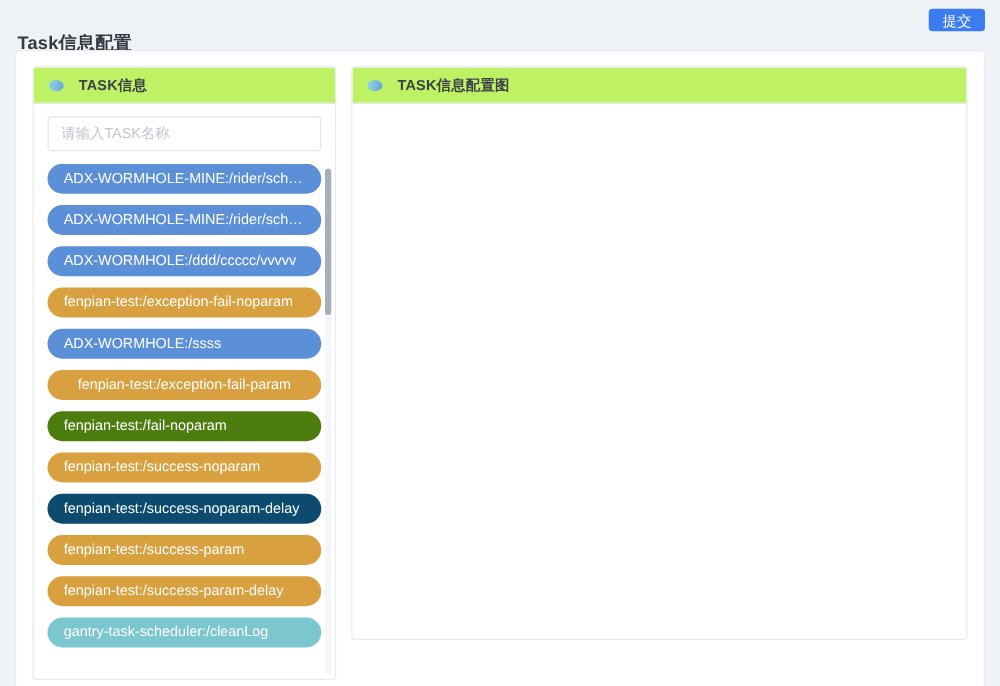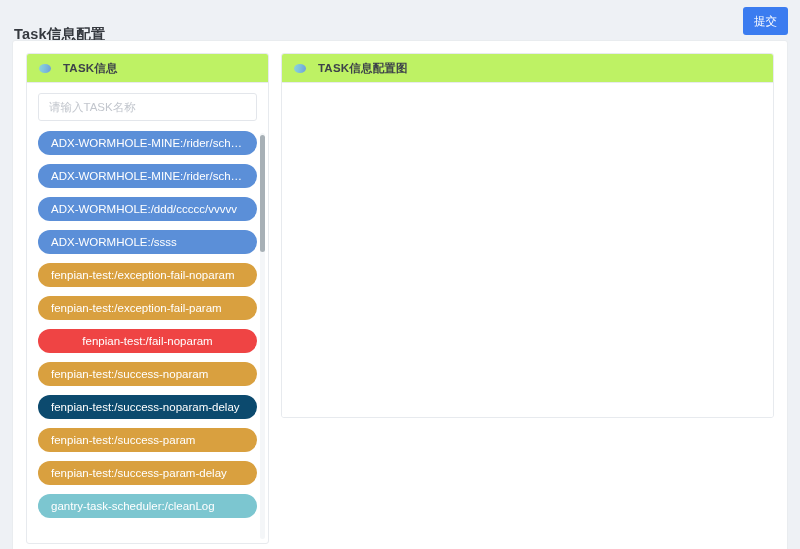--- a/index.html
+++ b/index.html
@@ -33,21 +33,21 @@
     position: absolute;
     right: 12px;
     top: 7px;
     background: #3b7cf0;
     color: #ffffff;
     border: none;
     border-radius: 3px;
     font-size: 11.5px;
     font-family: inherit;
     padding: 0 11px;
-    height: 28px;
+    height: 18px;
     line-height: 23px;
     cursor: pointer;
   }
 
   
   .outer-card {
     position: absolute;
     left: 12px;
     top: 40px;
     width: 776px;
@@ -70,21 +70,21 @@
   
   .panel {
     background: #ffffff;
     border: 1px solid #e7eaee;
     border-radius: 3px;
     display: flex;
     flex-direction: column;
     overflow: hidden;
   }
   .panel.left  { width: 243px; height: 491px; }
-  .panel.right { flex: 1; height: 365px; }
+  .panel.right { flex: 1; height: 459px; }
 
   .panel-head {
     height: 29px;
     min-height: 29px;
     background: #bef264;
     border-bottom: 1px solid #e7eaee;
     display: flex;
     align-items: center;
     padding: 0 12px;
   }
@@ -193,24 +193,24 @@
         <span class="panel-title">TASK信息</span>
       </div>
       <div class="panel-body">
         <div class="search-wrap">
           <input class="search-input" type="text" placeholder="请输入TASK名称" style="">
         </div>
         <div class="task-list" id="task-list">
             <div class="task-pill" style="background: rgb(91, 143, 216);">ADX-WORMHOLE-MINE:/rider/sched...</div>
             <div class="task-pill" style="background: rgb(91, 143, 216);">ADX-WORMHOLE-MINE:/rider/sched...</div>
             <div class="task-pill" style="background: rgb(91, 143, 216);">ADX-WORMHOLE:/ddd/ccccc/vvvvv</div>
+            <div class="task-pill" style="background: rgb(217, 160, 63);">fenpian-test:/exception-fail-noparam</div>
             <div class="task-pill" style="background: rgb(91, 143, 216);">ADX-WORMHOLE:/ssss</div>
-            <div class="task-pill" style="background: rgb(217, 160, 63);">fenpian-test:/exception-fail-noparam</div>
-            <div class="task-pill" style="background: rgb(217, 160, 63);">fenpian-test:/exception-fail-param</div>
-            <div class="task-pill" style="background: #ef4444; text-align: center;">fenpian-test:/fail-noparam</div>
+            <div class="task-pill" style="background: rgb(217, 160, 63); text-align: center;">fenpian-test:/exception-fail-param</div>
+            <div class="task-pill" style="background: #4d7c0f;">fenpian-test:/fail-noparam</div>
             <div class="task-pill" style="background: rgb(217, 160, 63);">fenpian-test:/success-noparam</div>
             <div class="task-pill" style="background: #0c4a6e;">fenpian-test:/success-noparam-delay</div>
             <div class="task-pill" style="background: rgb(217, 160, 63);">fenpian-test:/success-param</div>
             <div class="task-pill" style="background: rgb(217, 160, 63);">fenpian-test:/success-param-delay</div>
             <div class="task-pill" style="background: rgb(124, 198, 208);">gantry-task-scheduler:/cleanLog</div>
           </div>
         <div class="scroll-track">
           <div class="scroll-thumb"></div>
         </div>
       </div>

